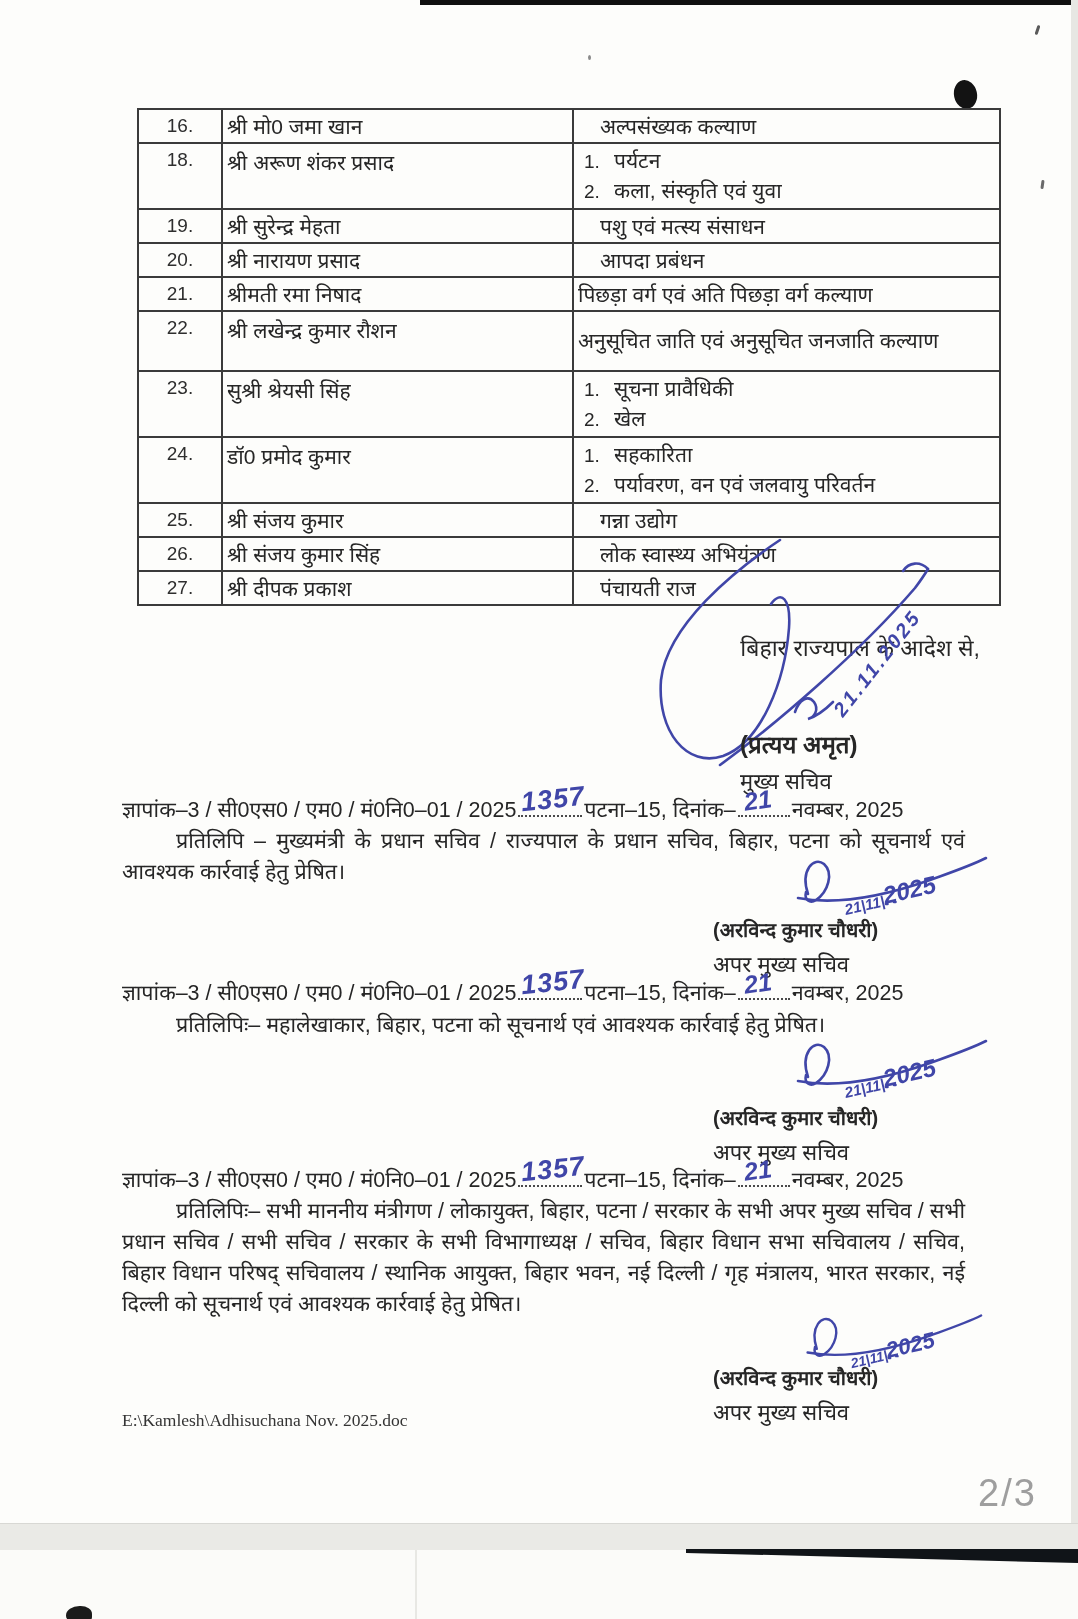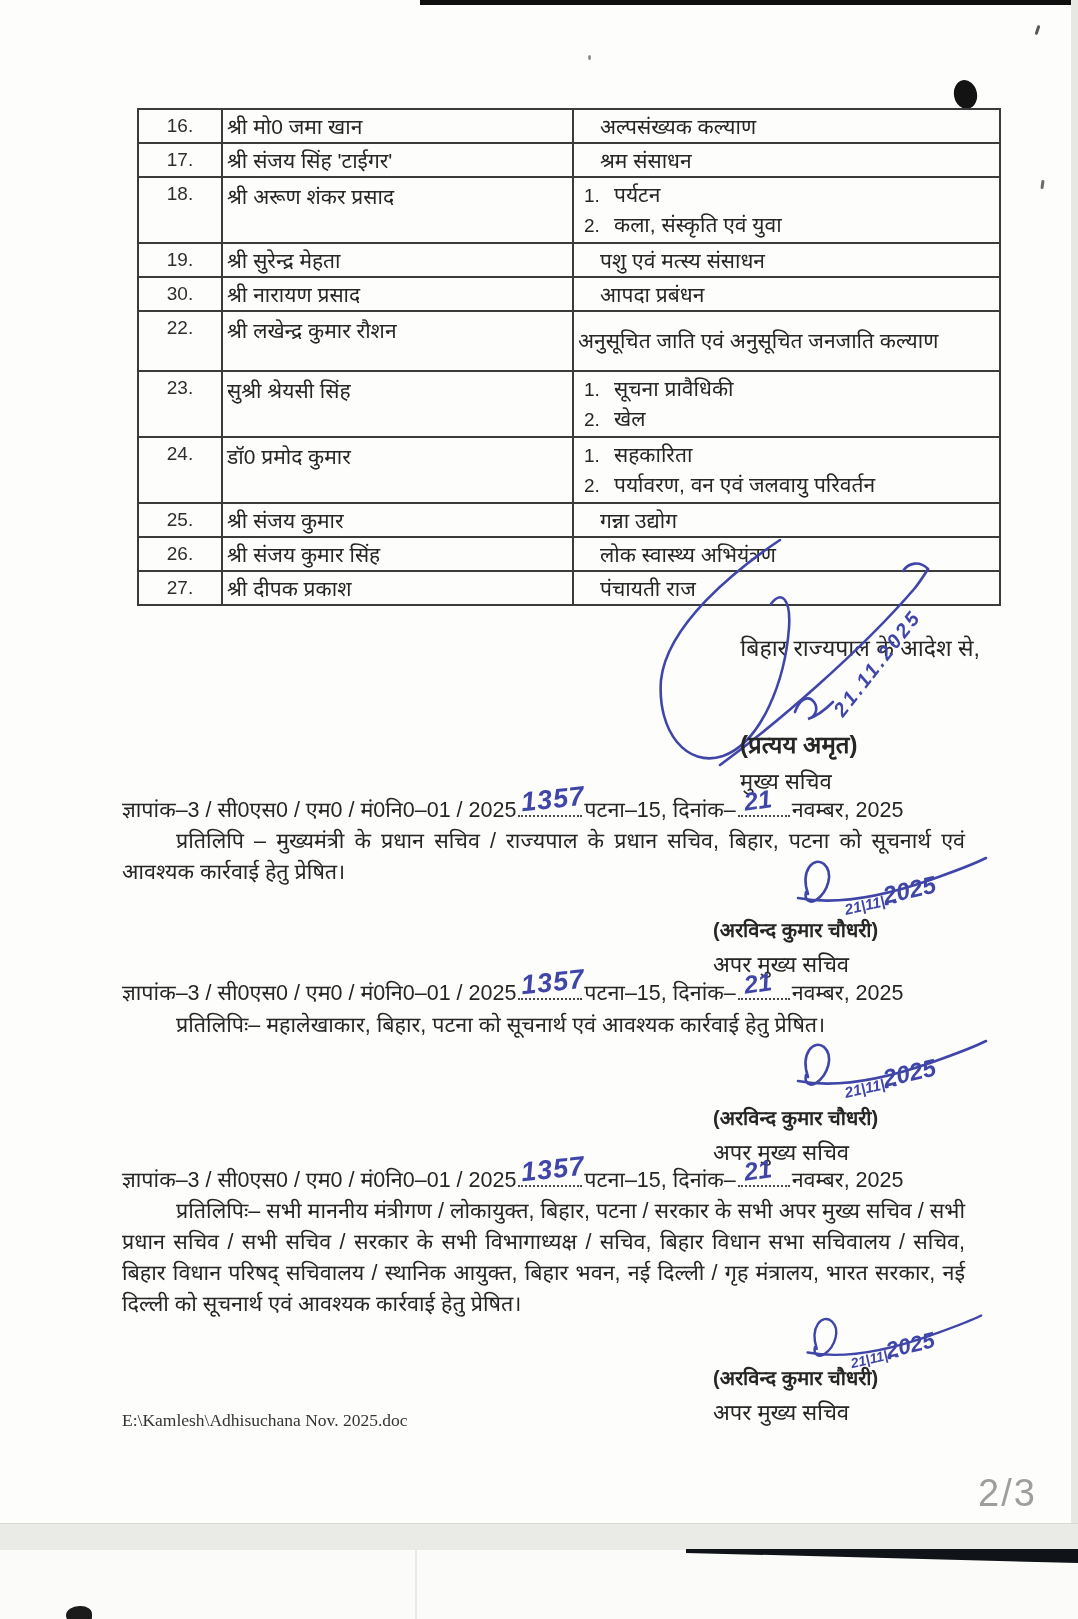--- a/index.html
+++ b/index.html
@@ -69,48 +69,48 @@
   <div class="abs speck3"></div>
 
   <div class="abs" style="left:137px;top:108px;">
     <table class="mtable">
       <tbody>
           <tr style="height:32px">
         <td class="c-no">16.</td>
         <td class="c-name">श्री मो0 जमा खान</td>
         <td class="c-dept ind">अल्पसंख्यक कल्याण</td>
       </tr>
-      <tr style="height:32px">
-        <td class="c-no">17.</td>
-        <td class="c-name">श्री संजय सिंह 'टाईगर'</td>
-        <td class="c-dept ind">श्रम संसाधन</td>
-      </tr>
       <tr style="height:62px">
         <td class="c-no" style="vertical-align:top;padding-top:5px;">18.</td>
         <td class="c-name" style="vertical-align:top;padding-top:4px;">श्री अरूण शंकर प्रसाद</td>
         <td class="c-dept">
           <div class="dline">
                 <span class="dnum">1.</span>
                 <span class="dtxt">पर्यटन</span>
               </div>
           <div class="dline">
                 <span class="dnum">2.</span>
                 <span class="dtxt">कला, संस्कृति एवं युवा</span>
               </div>
         </td>
       </tr>
       <tr style="height:30px">
         <td class="c-no">19.</td>
         <td class="c-name">श्री सुरेन्द्र मेहता</td>
         <td class="c-dept ind">पशु एवं मत्स्य संसाधन</td>
       </tr>
       <tr style="height:30px">
-        <td class="c-no">30.</td>
+        <td class="c-no">20.</td>
         <td class="c-name">श्री नारायण प्रसाद</td>
         <td class="c-dept ind">आपदा प्रबंधन</td>
+      </tr>
+      <tr style="height:30px">
+        <td class="c-no">21.</td>
+        <td class="c-name">श्रीमती रमा निषाद</td>
+        <td class="c-dept">पिछड़ा वर्ग एवं अति पिछड़ा वर्ग कल्याण</td>
       </tr>
       <tr style="height:60px">
         <td class="c-no" style="vertical-align:top;padding-top:5px;">22.</td>
         <td class="c-name" style="vertical-align:top;padding-top:4px;">श्री लखेन्द्र कुमार रौशन</td>
         <td class="c-dept just">अनुसूचित जाति एवं अनुसूचित जनजाति कल्याण</td>
       </tr>
       <tr style="height:63px">
         <td class="c-no" style="vertical-align:top;padding-top:5px;">23.</td>
         <td class="c-name" style="vertical-align:top;padding-top:4px;">सुश्री श्रेयसी सिंह</td>
         <td class="c-dept">

